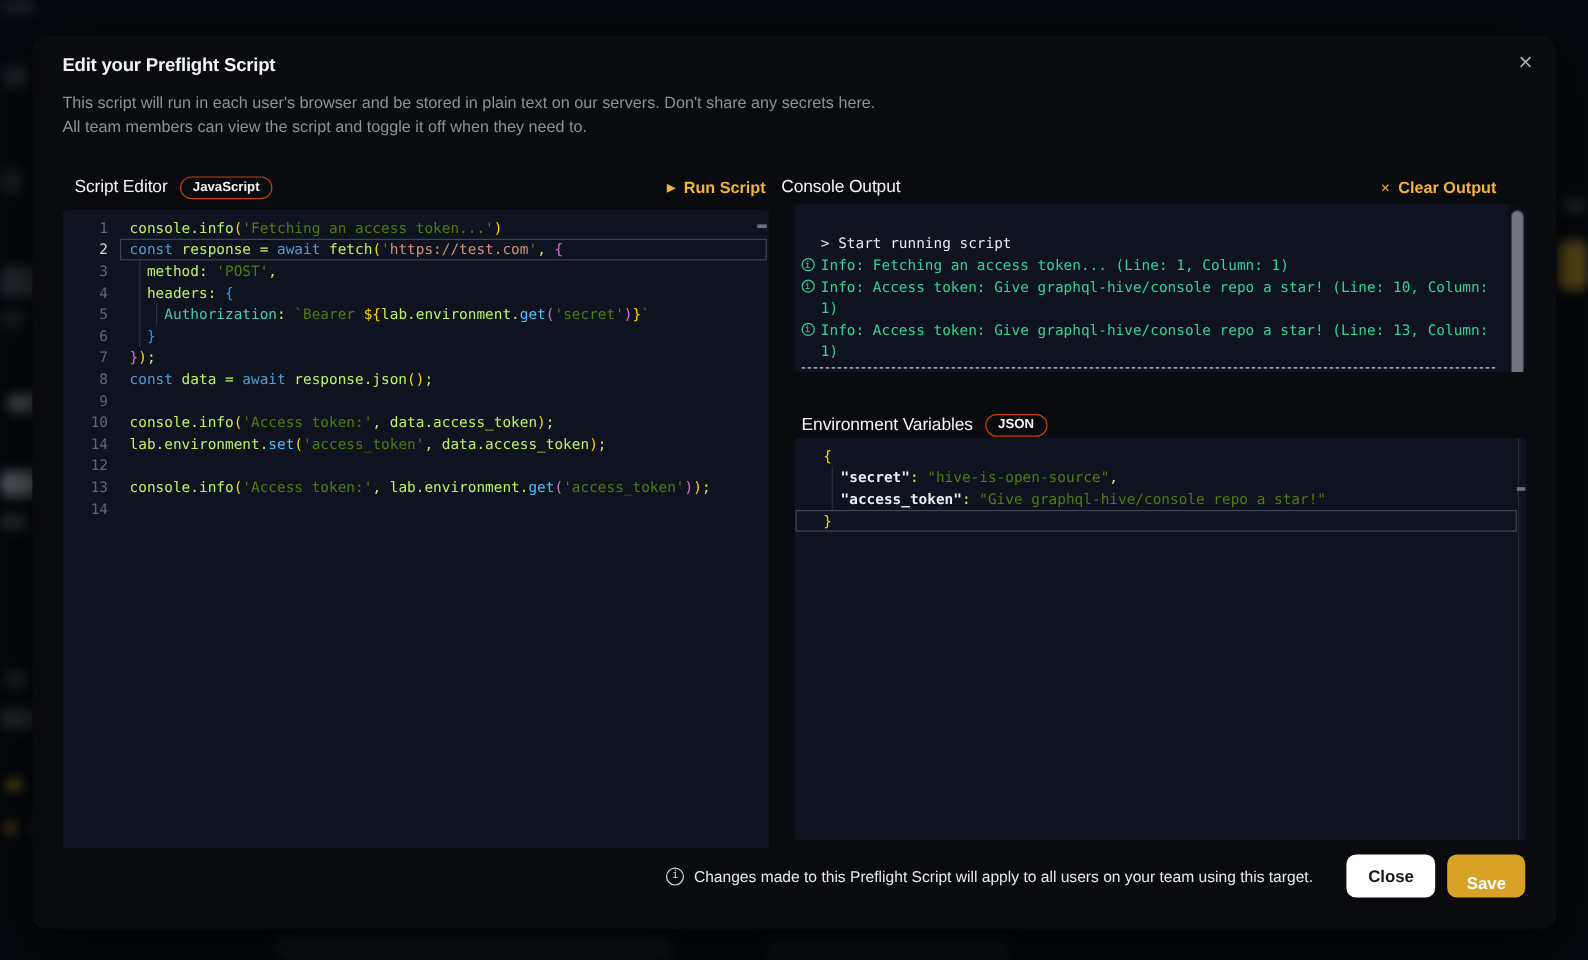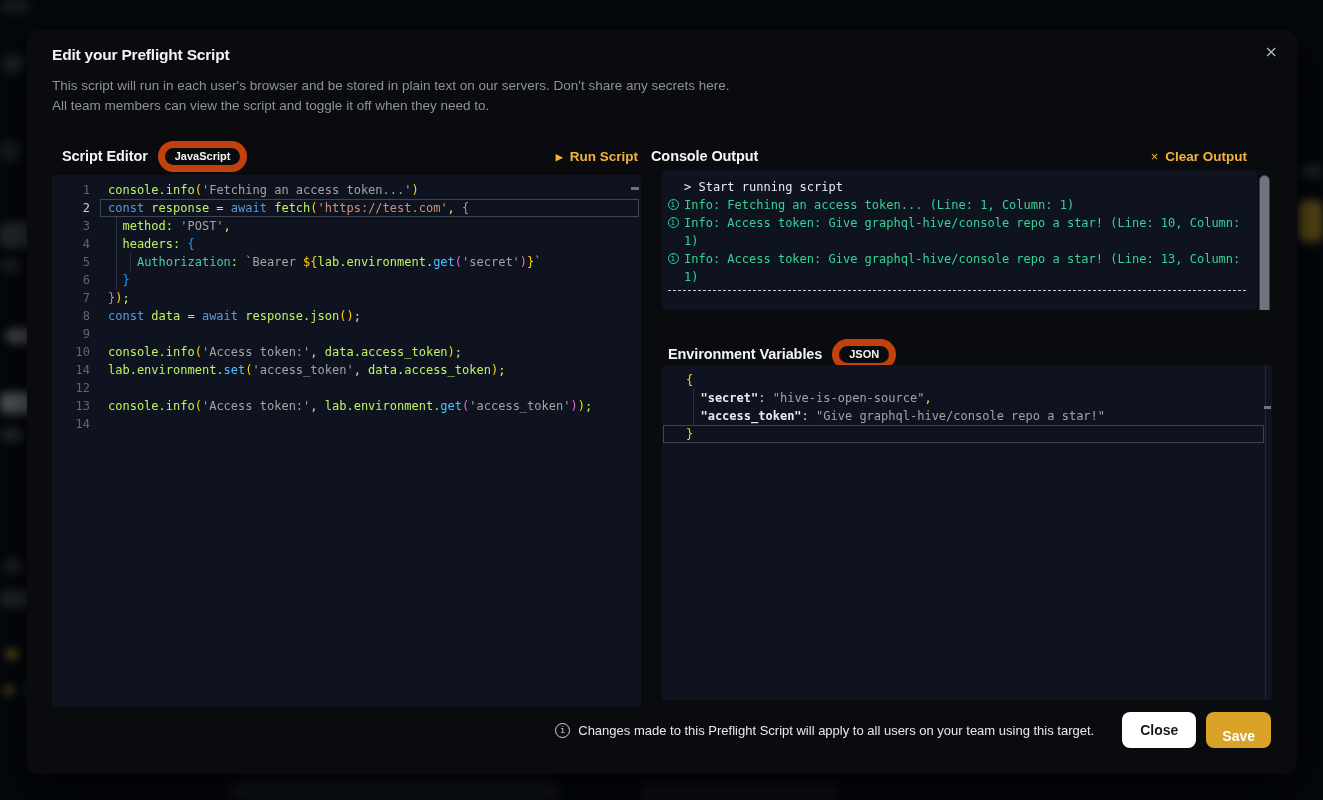--- a/index.html
+++ b/index.html
@@ -12,47 +12,47 @@
     background:#0a0b0e;border-radius:12px;box-shadow:0 14px 50px rgba(0,0,0,.8)}
   .close-x{position:absolute;right:19px;top:14px;background:none;border:none;
     color:#aeb2ba;font-size:16px;line-height:1;cursor:pointer;font-family:"DejaVu Sans",sans-serif}
   .title{position:absolute;left:25px;top:16px;font-size:15.5px;font-weight:700;
     color:#f2f3f5;letter-spacing:-.2px}
   .sub{position:absolute;left:25px;color:#8d9199;font-size:13.5px;line-height:20px}
   .sub1{top:46px}.sub2{top:66px}
 
   
   .sec-row{position:absolute;display:flex;align-items:center;height:24px}
-  .sec-title{font-size:14.5px;font-weight:700;color:#f4f5f7;letter-spacing:-.1px}
-  .pill{margin-left:10px;border:7px solid #c2410c;border-radius:999px;color:#f4f4f5;
+  .sec-title{font-size:14.5px;font-weight:400;color:#f4f5f7;letter-spacing:-.1px}
+  .pill{margin-left:10px;border:1px solid #c2410c;border-radius:999px;color:#f4f4f5;
     font-size:11px;font-weight:700;padding:3px 10px;line-height:1}
   .link-btn{background:none;border:none;cursor:pointer;display:flex;align-items:center;
     gap:7px;color:#f2b33c;font-size:13.5px;font-weight:600;font-family:inherit}
   .play-ic{font-size:9px;line-height:1;transform:translateY(.5px)}
   .x-ic{font-size:13px;line-height:1;font-weight:400}
 
   
   .panel{position:absolute;background:#0e131f;border-radius:3px;overflow:hidden;
     font-family:"DejaVu Sans Mono",monospace;font-size:12px;line-height:18px}
   .script-editor{left:25px;top:145px;width:589px;height:532px;padding-top:6px}
   .code-row{display:flex;height:18px;position:relative;white-space:pre}
   .gut{flex:0 0 56px;padding-right:18px;text-align:right;color:#5f6672}
   .gut.active{color:#ccd2da}
   .lnbox{position:absolute;left:48px;right:2px;top:0;height:18px;border:1px solid #3e4552;pointer-events:none}
   .lnbox-env{position:absolute;left:1px;right:8px;top:0;height:18px;border:1px solid #3e4552;pointer-events:none}
-  .tk-w{color:#bef264}.tk-kw{color:#569cd6}.tk-str{color:#a3a3a3}
+  .tk-w{color:#bef264}.tk-kw{color:#569cd6}.tk-str{color:#4d7c0f}
   .tk-url{color:#ce9178;text-underline-offset:2px}
   .tk-b1{color:#ffd700}.tk-b2{color:#da70d6}.tk-b3{color:#179fff}
   .tk-fn{color:#4fc1ff}.tk-ty{color:#4ec9b0}
   .tk-key{color:#e9ecf2;font-weight:700}
   .guide{position:absolute;width:1px;background:#2b313d;pointer-events:none}
   .ruler-dash{position:absolute;width:8px;height:3px;background:#6b7280;pointer-events:none}
 
   
-  .console-panel{left:635px;top:140px;width:610px;height:140px;padding-top:8px}
+  .console-panel{left:635px;top:140px;width:610px;height:140px;padding-top:24px}
   .console-row{display:flex;align-items:flex-start;padding:0 26px 0 4px}
   .c-icon{flex:0 0 14px;margin:3px 4px 0 0;display:flex;justify-content:center}
   .i-circle{width:11px;height:11px;border:1px solid #34d399;border-radius:50%;
     color:#34d399;font-size:8px;line-height:9px;text-align:center;font-family:"DejaVu Sans Mono",monospace}
   .c-text{white-space:pre-wrap;word-break:break-word}
   .c-text.log{color:#e8eaee}
   .c-text.info{color:#34d399}
   .console-sep{border-top:1px dashed #c9ced5;margin:4px 26px 0 6px;height:0}
   .sb-track{position:absolute;right:0;top:0;bottom:0;width:15px;background:#0a0d14}
   .sb-thumb{position:absolute;right:2px;top:5px;width:11px;height:139px;background:#70747c;

